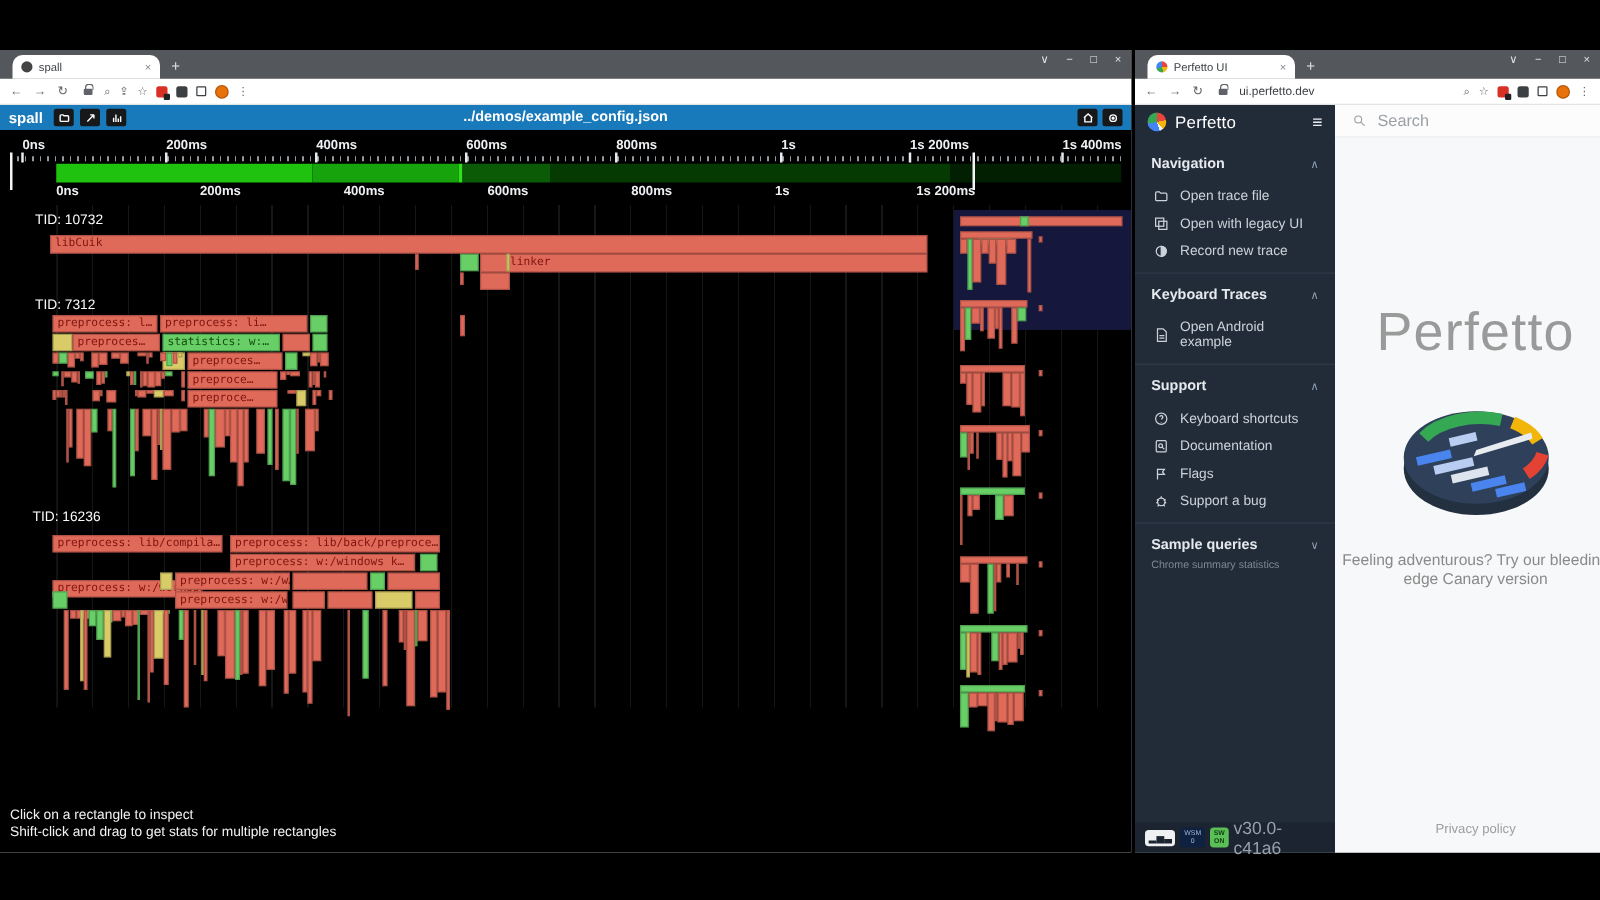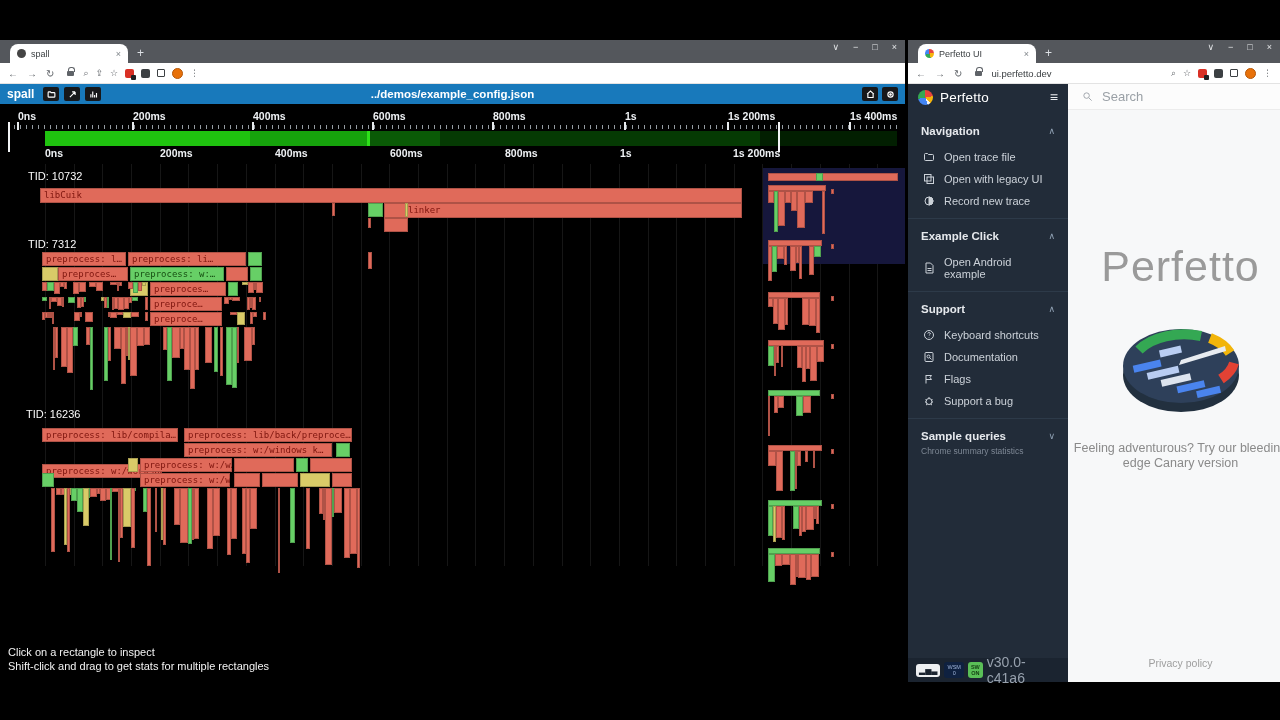--- a/index.html
+++ b/index.html
@@ -229,21 +229,21 @@
         <div class="sp red" style="position: absolute; left: 128px; top: 168px; width: 118px; height: 14px;">
           <span class="lbl">preprocess: li…</span>
         </div>
         <div class="sp green" style="position: absolute; left: 248px; top: 168px; width: 14px; height: 14px;"></div>
         <div class="sp red" style="position: absolute; left: 368px; top: 168px; width: 4px; height: 17px;"></div>
         <div class="sp yellow" style="position: absolute; left: 42px; top: 183px; width: 16px; height: 14px;"></div>
         <div class="sp red" style="position: absolute; left: 58px; top: 183px; width: 70px; height: 14px;">
           <span class="lbl">preproces…</span>
         </div>
         <div class="sp green" style="position: absolute; left: 130px; top: 183px; width: 94px; height: 14px;">
-          <span class="lbl">preprocess: w:…</span>
+          <span class="lbl">statistics: w:…</span>
         </div>
         <div class="sp red" style="position: absolute; left: 226px; top: 183px; width: 22px; height: 14px;"></div>
         <div class="sp green" style="position: absolute; left: 250px; top: 183px; width: 12px; height: 14px;"></div>
         <div class="sp yellow" style="position: absolute; left: 130px; top: 198px; width: 18px; height: 14px;"></div>
         <div class="sp red" style="position: absolute; left: 150px; top: 198px; width: 76px; height: 14px;">
           <span class="lbl">preproces…</span>
         </div>
         <div class="sp green" style="position: absolute; left: 228px; top: 198px; width: 10px; height: 14px;"></div>
         <div class="sp red" style="position: absolute; left: 150px; top: 213px; width: 72px; height: 14px;">
           <span class="lbl">preproce…</span>
@@ -574,21 +574,21 @@
             <div class="item">
               <svg viewBox="0 0 24 24">
                 <circle cx="12" cy="12" r="8"></circle>
                 <path d="M12 4a8 8 0 010 16z" fill="currentColor"></path>
               </svg>
               <span>Record new trace</span>
             </div>
           </div>
           <div class="section">
             <div class="sec-head">
-              <span>Example Click</span>
+              <span>Keyboard Traces</span>
               <span class="chev">∧</span>
             </div>
             <div class="item">
               <svg viewBox="0 0 24 24">
                 <path d="M6 2h9l5 5v15H6z"></path>
                 <path d="M9 13h8M9 17h8"></path>
               </svg>
               <span>Open Android example</span>
             </div>
           </div>

